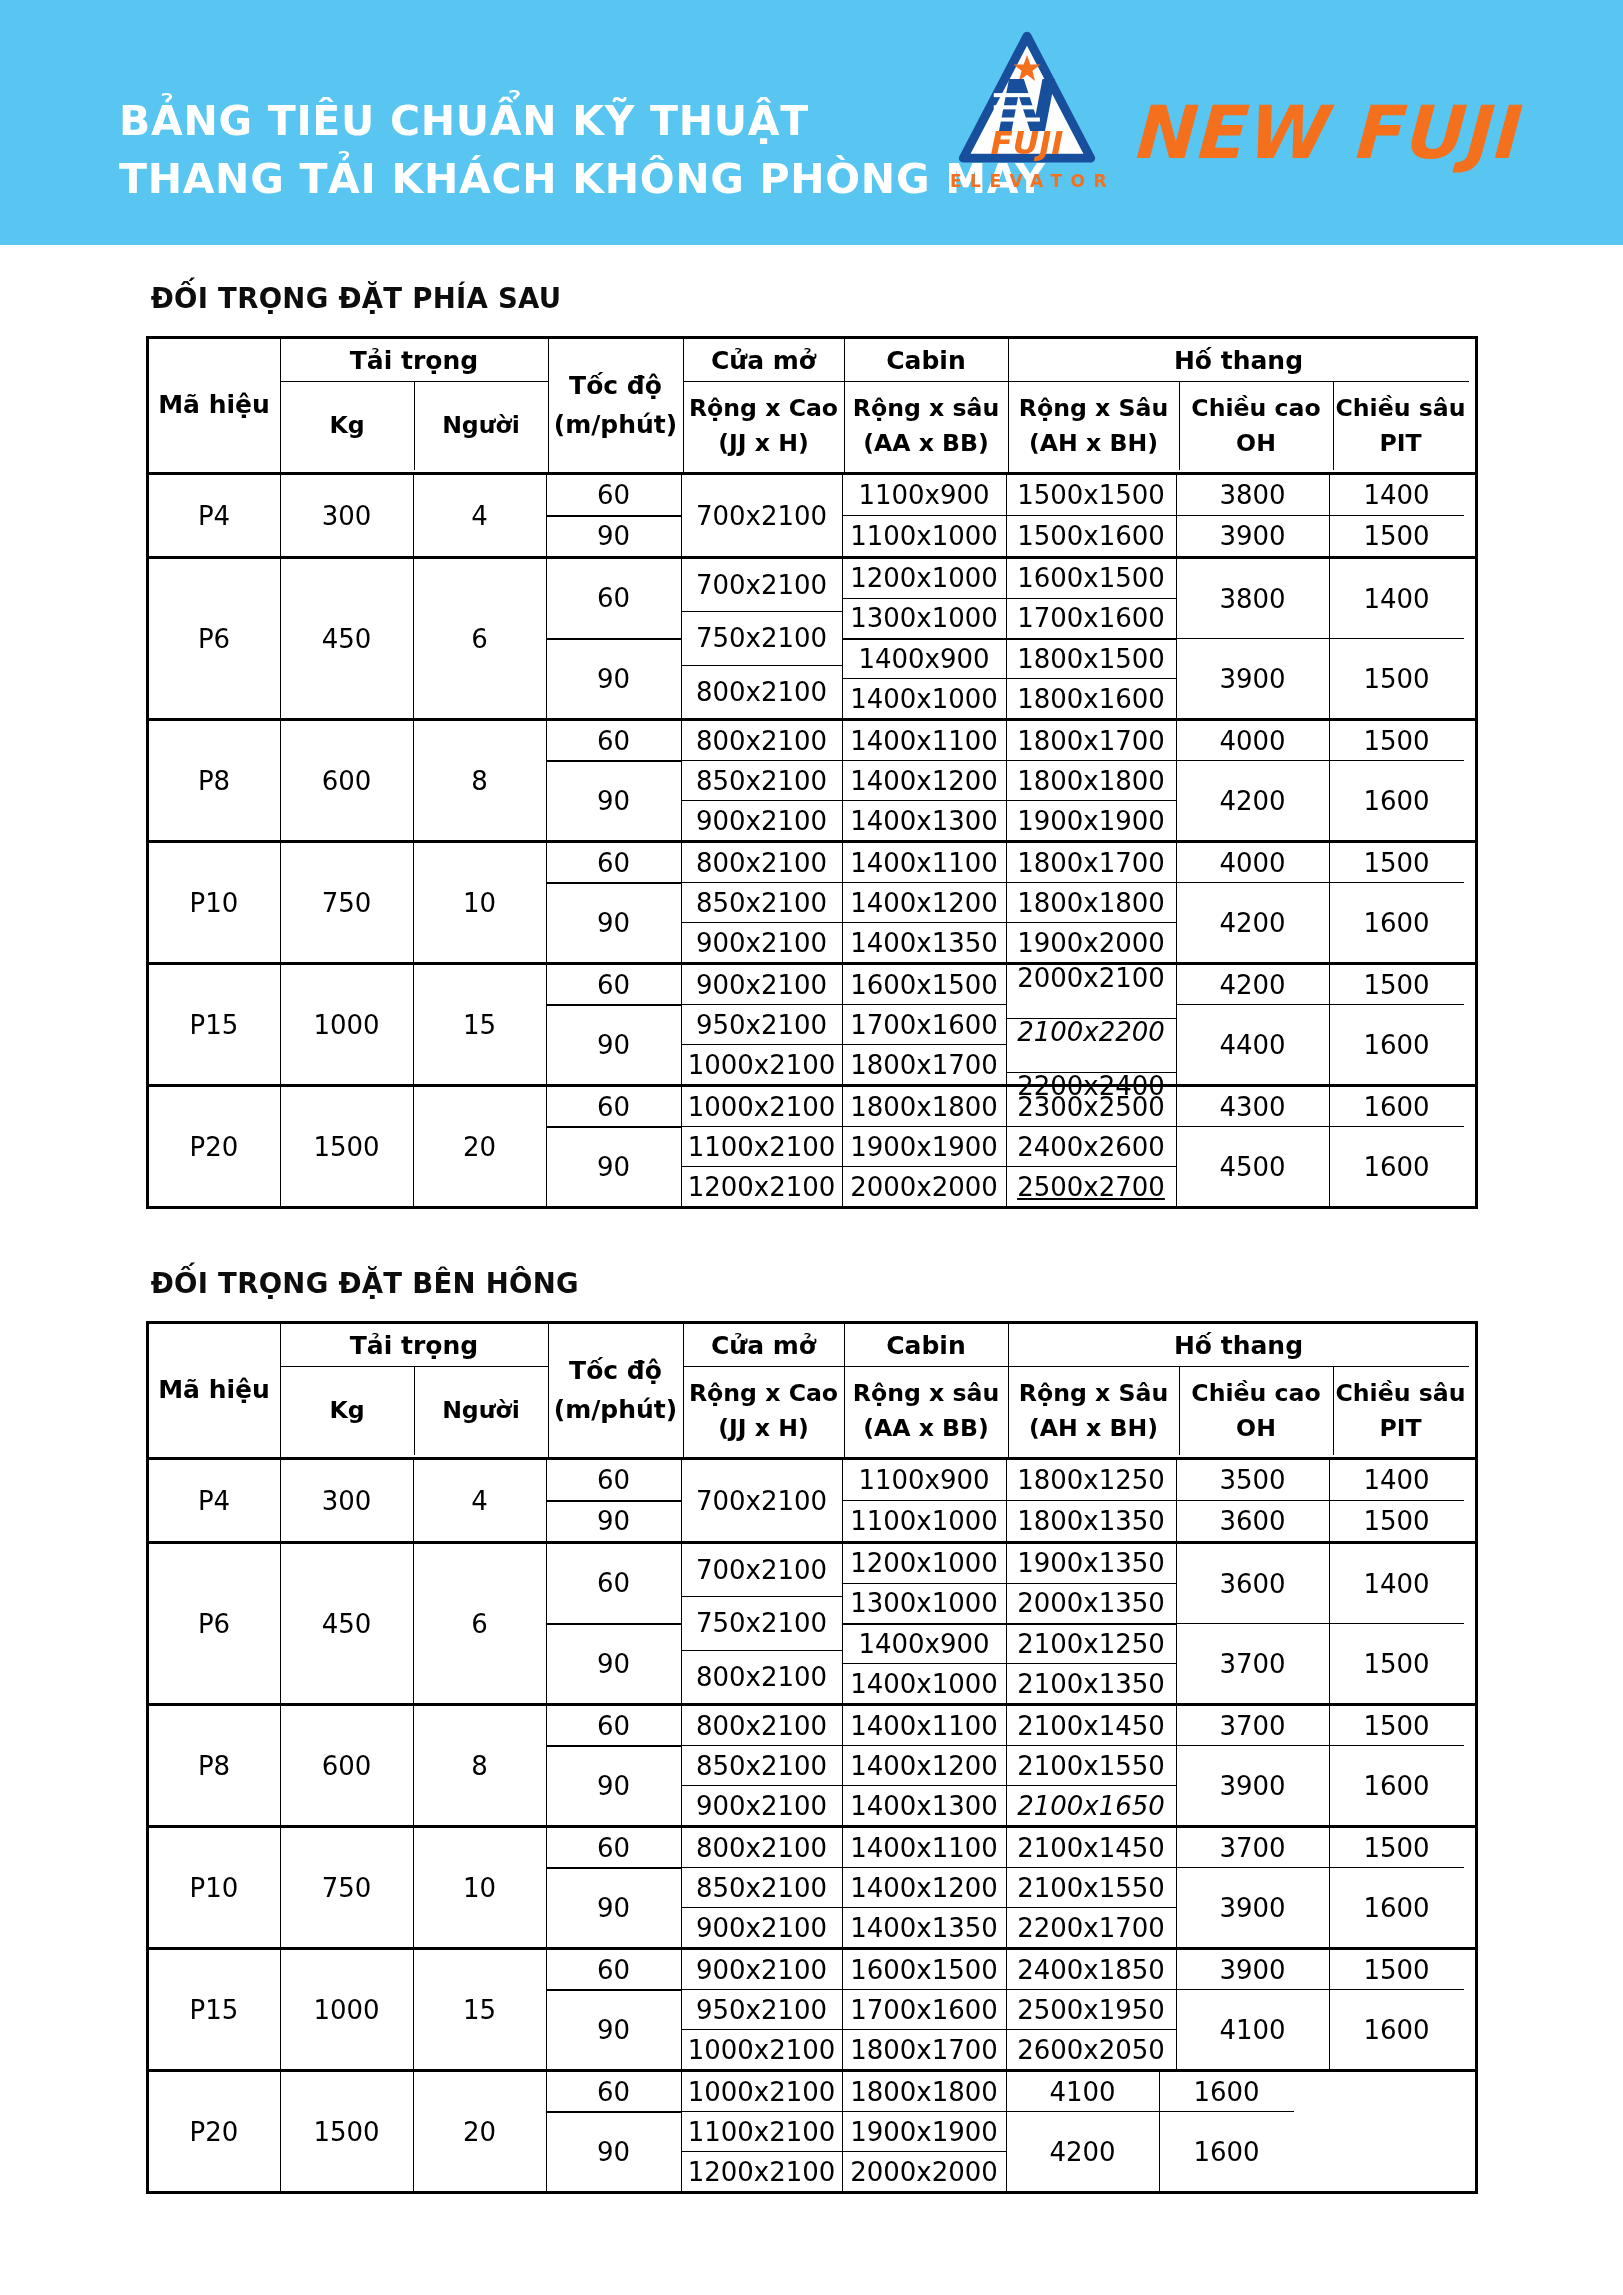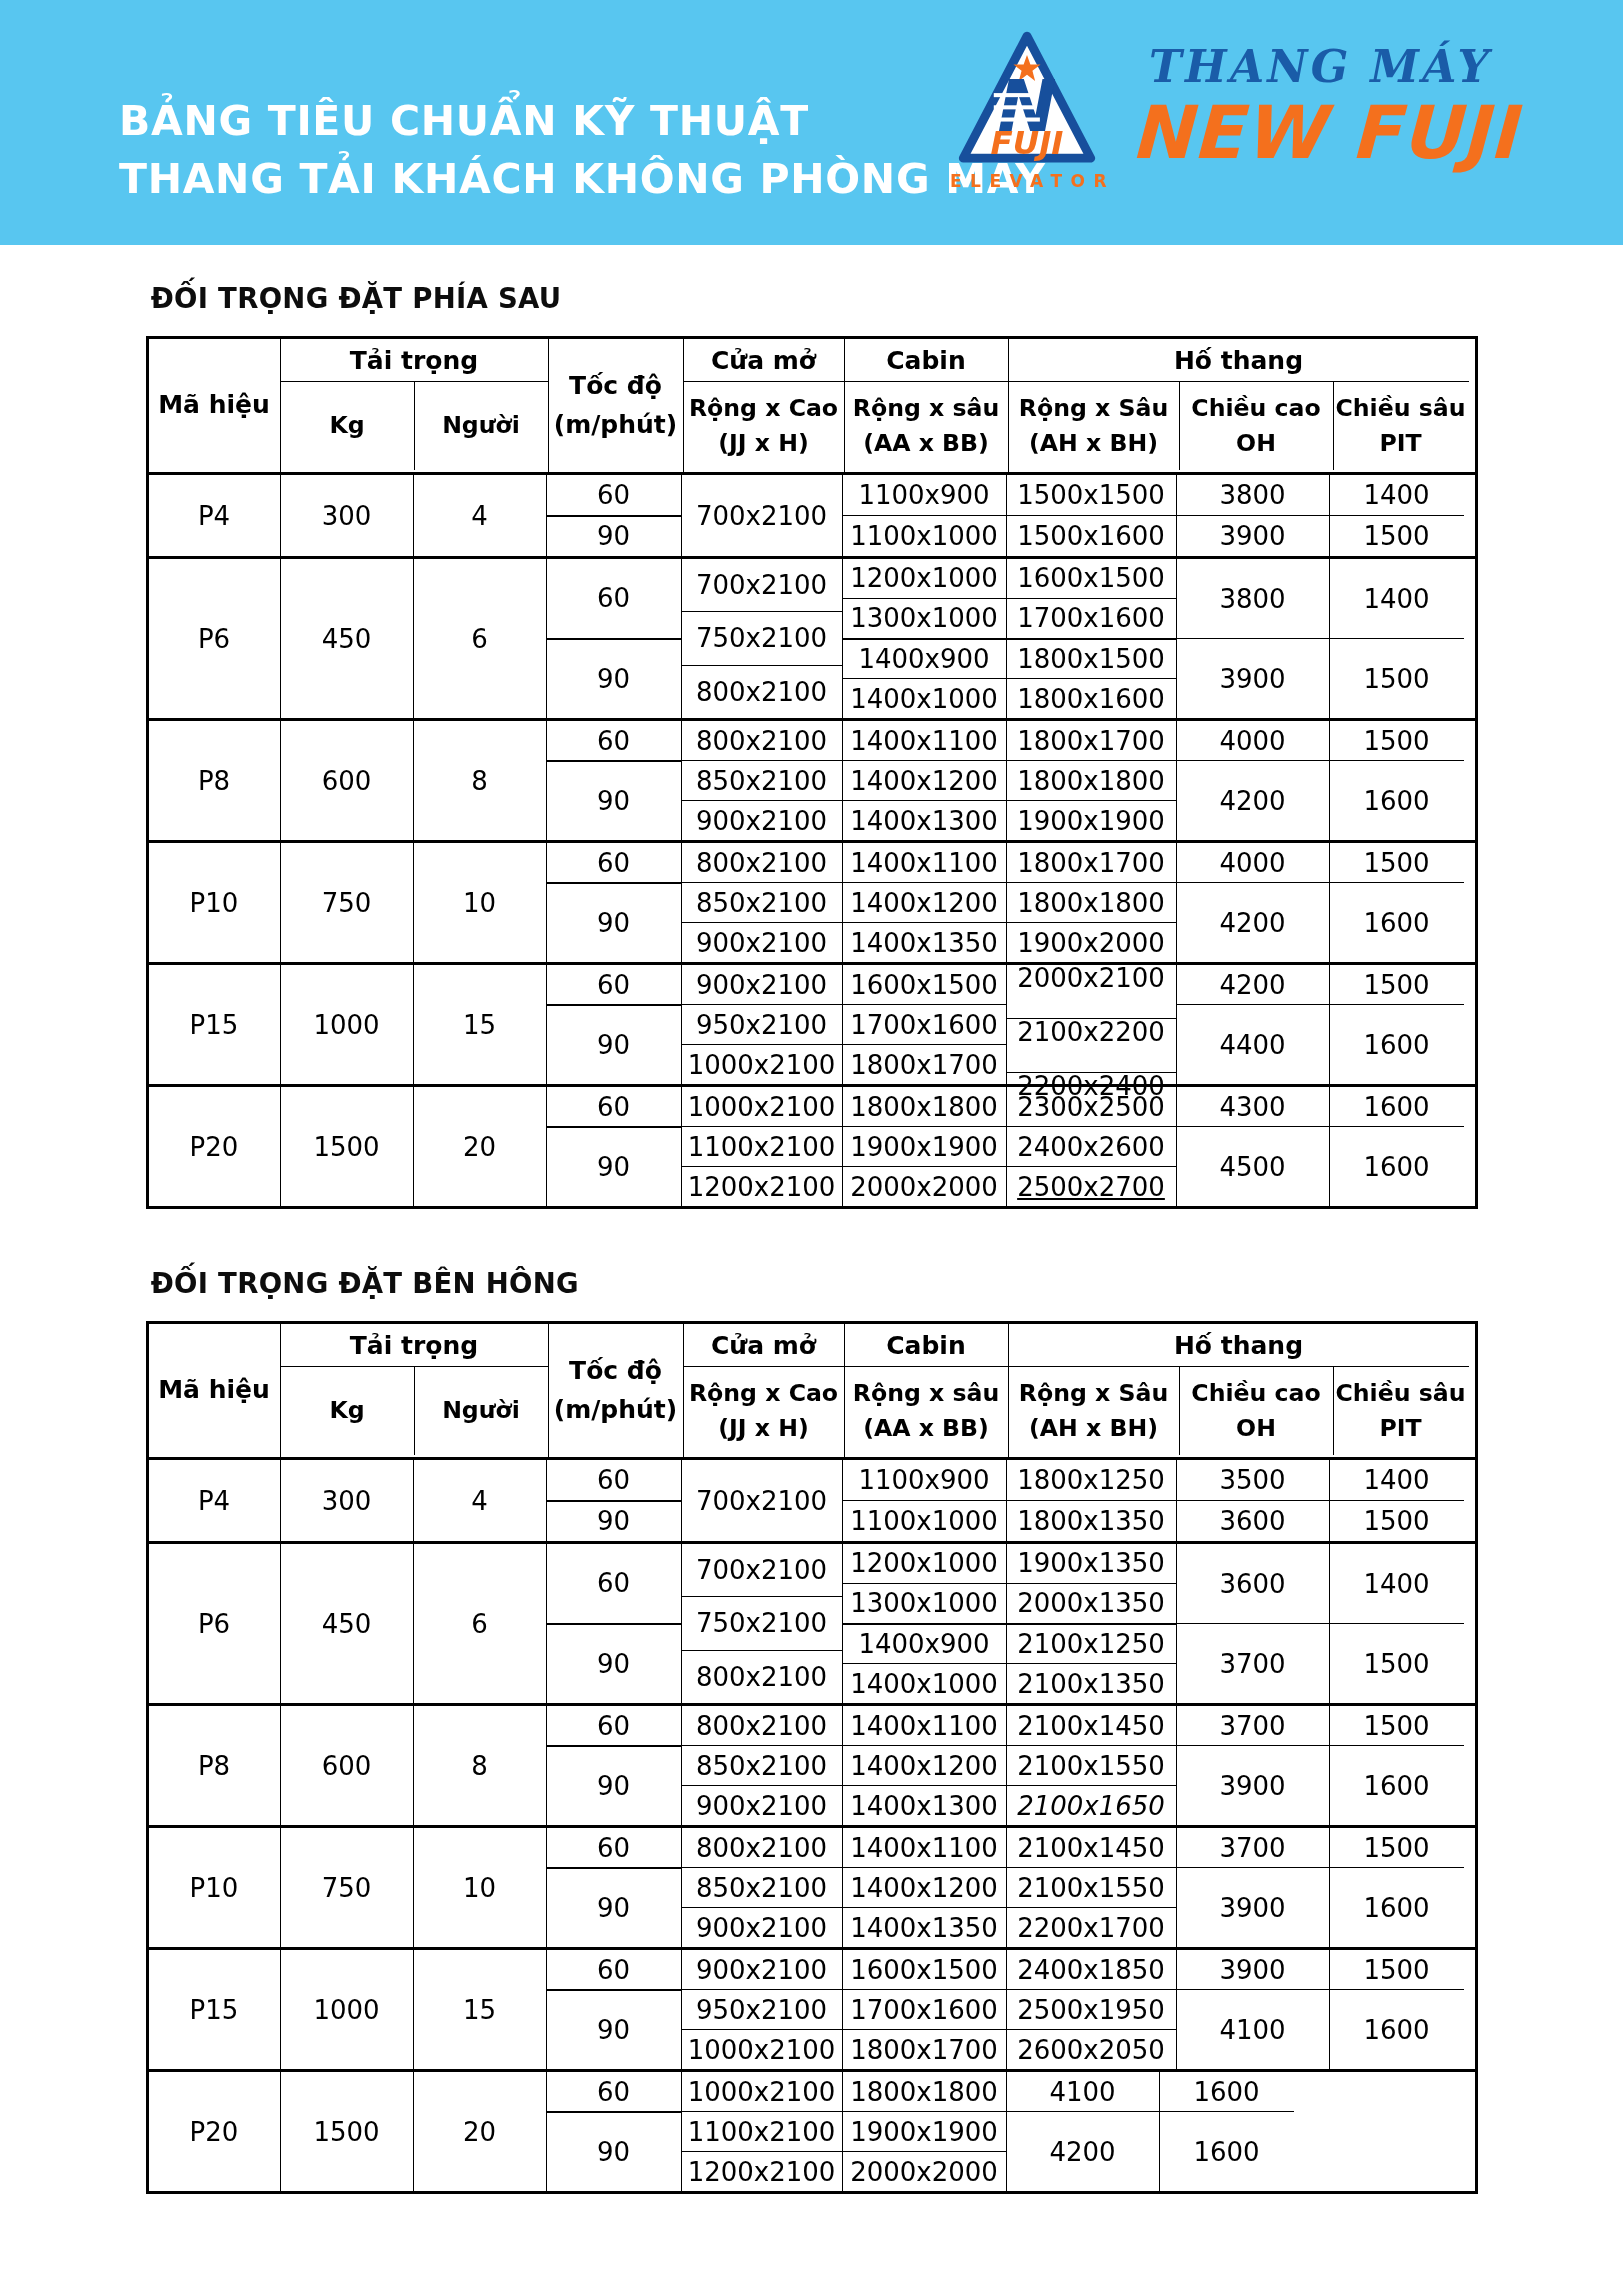--- a/index.html
+++ b/index.html
@@ -117,21 +117,20 @@
       <polygon points="107,40 112,54 127,54 115,63 119,78 107,69 95,78 99,63 87,54 102,54" fill="#F4701D"></polygon>
       <text x="107" y="152" text-anchor="middle" font-size="104" font-weight="bold" font-style="italic" fill="#174F9C" font-family="DejaVu Sans, sans-serif">N</text>
       <rect x="58" y="96" width="56" height="6" fill="#ffffff"></rect>
       <rect x="58" y="114" width="62" height="6" fill="#ffffff"></rect>
       <rect x="58" y="132" width="68" height="6" fill="#ffffff"></rect>
       <text x="107" y="186" text-anchor="middle" font-size="48" font-weight="bold" font-style="italic" fill="#F4701D" font-family="DejaVu Sans, sans-serif">FUJI</text>
     </svg>
     <div class="logo-sub">ELEVATOR</div>
   </div>
 
-  <div class="brand-top">THANG MÁY</div>
   <div class="brand-name">NEW FUJI</div>
 </header>
 
 <main class="content">
 
   <h2 class="tbl-title">ĐỐI TRỌNG ĐẶT PHÍA SAU</h2>
 
   <div class="spec-table">
     <div class="thead">
       <div class="h-group w-model h-center">Mã hiệu</div>
@@ -357,21 +356,21 @@
             <div class="cellx sep" style="flex-grow: 1;">950x2100</div>
             <div class="cellx sep" style="flex-grow: 1;">1000x2100</div>
           </div>
           <div class="col" style="width: 164px;">
             <div class="cellx" style="flex-grow: 1;">1600x1500</div>
             <div class="cellx sep" style="flex-grow: 1;">1700x1600</div>
             <div class="cellx sep" style="flex-grow: 1;">1800x1700</div>
           </div>
           <div class="col" style="width: 170px; gap: 27px;">
             <div class="cellx" style="flex-grow: 1;">2000x2100</div>
-            <div class="cellx sep" style="flex-grow: 1;">2100x2200</div>
+            <div class="cellx sep" style="flex-grow: 1; font-style: italic;">2100x2200</div>
             <div class="cellx sep" style="flex-grow: 1;">2200x2400</div>
           </div>
           <div class="col" style="width: 153px;">
             <div class="cellx" style="flex-grow: 1;">4200</div>
             <div class="cellx sep" style="flex-grow: 2;">4400</div>
           </div>
           <div class="col" style="width: 135px;">
             <div class="cellx" style="flex-grow: 1;">1500</div>
             <div class="cellx sep" style="flex-grow: 2;">1600</div>
           </div>

